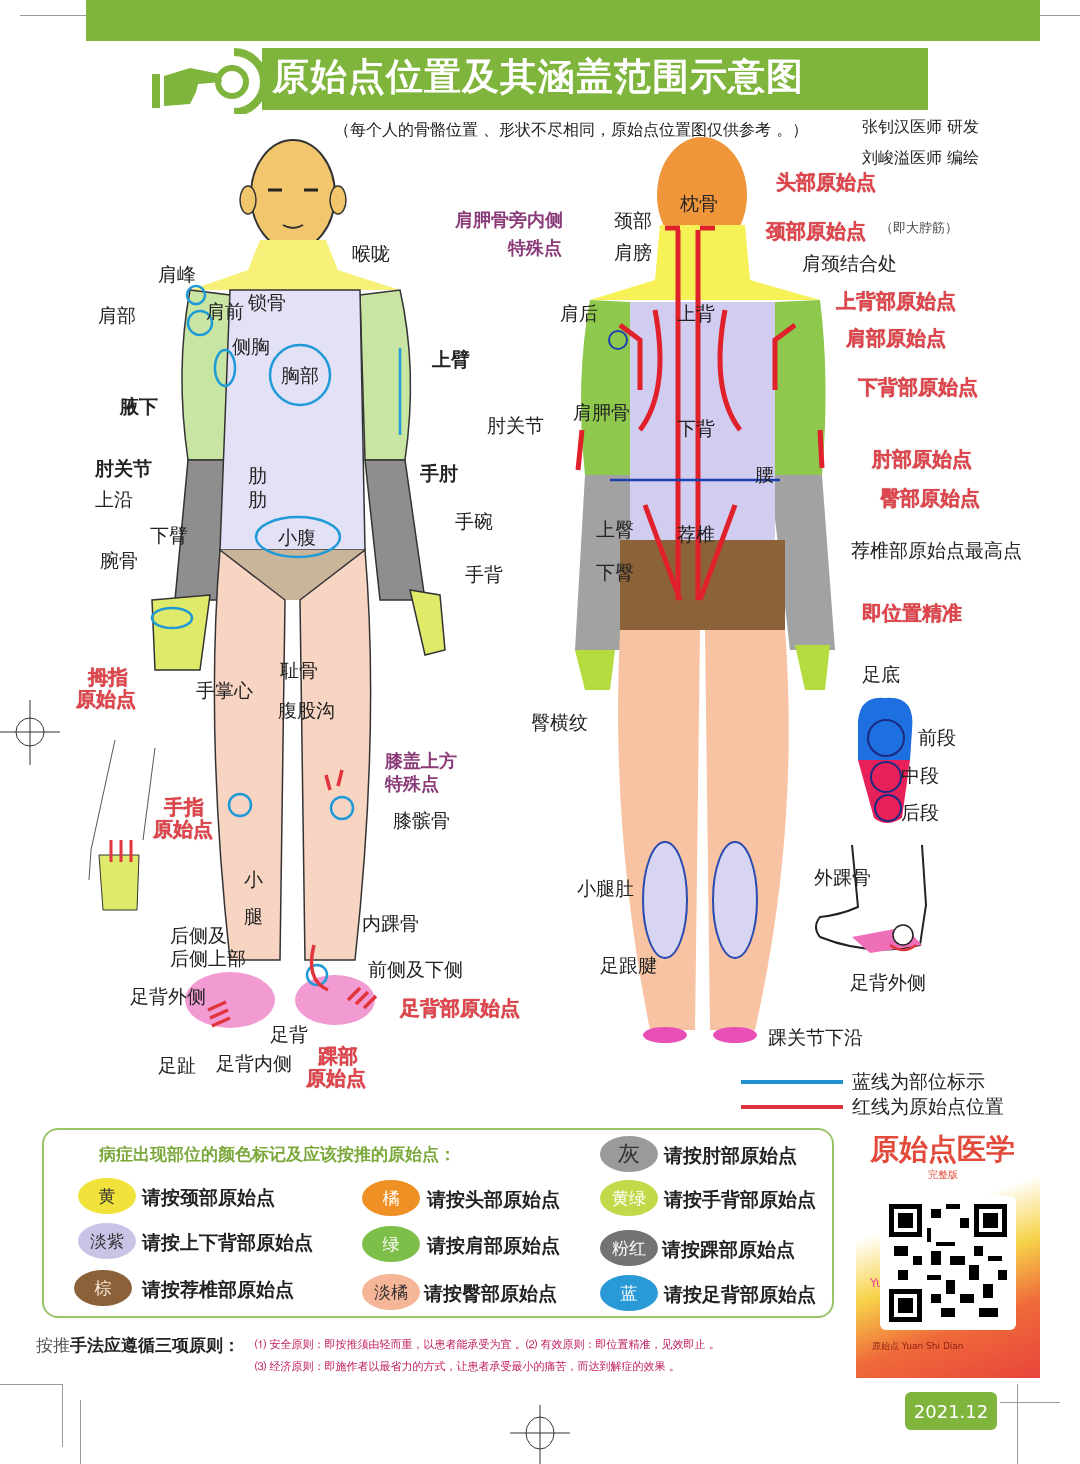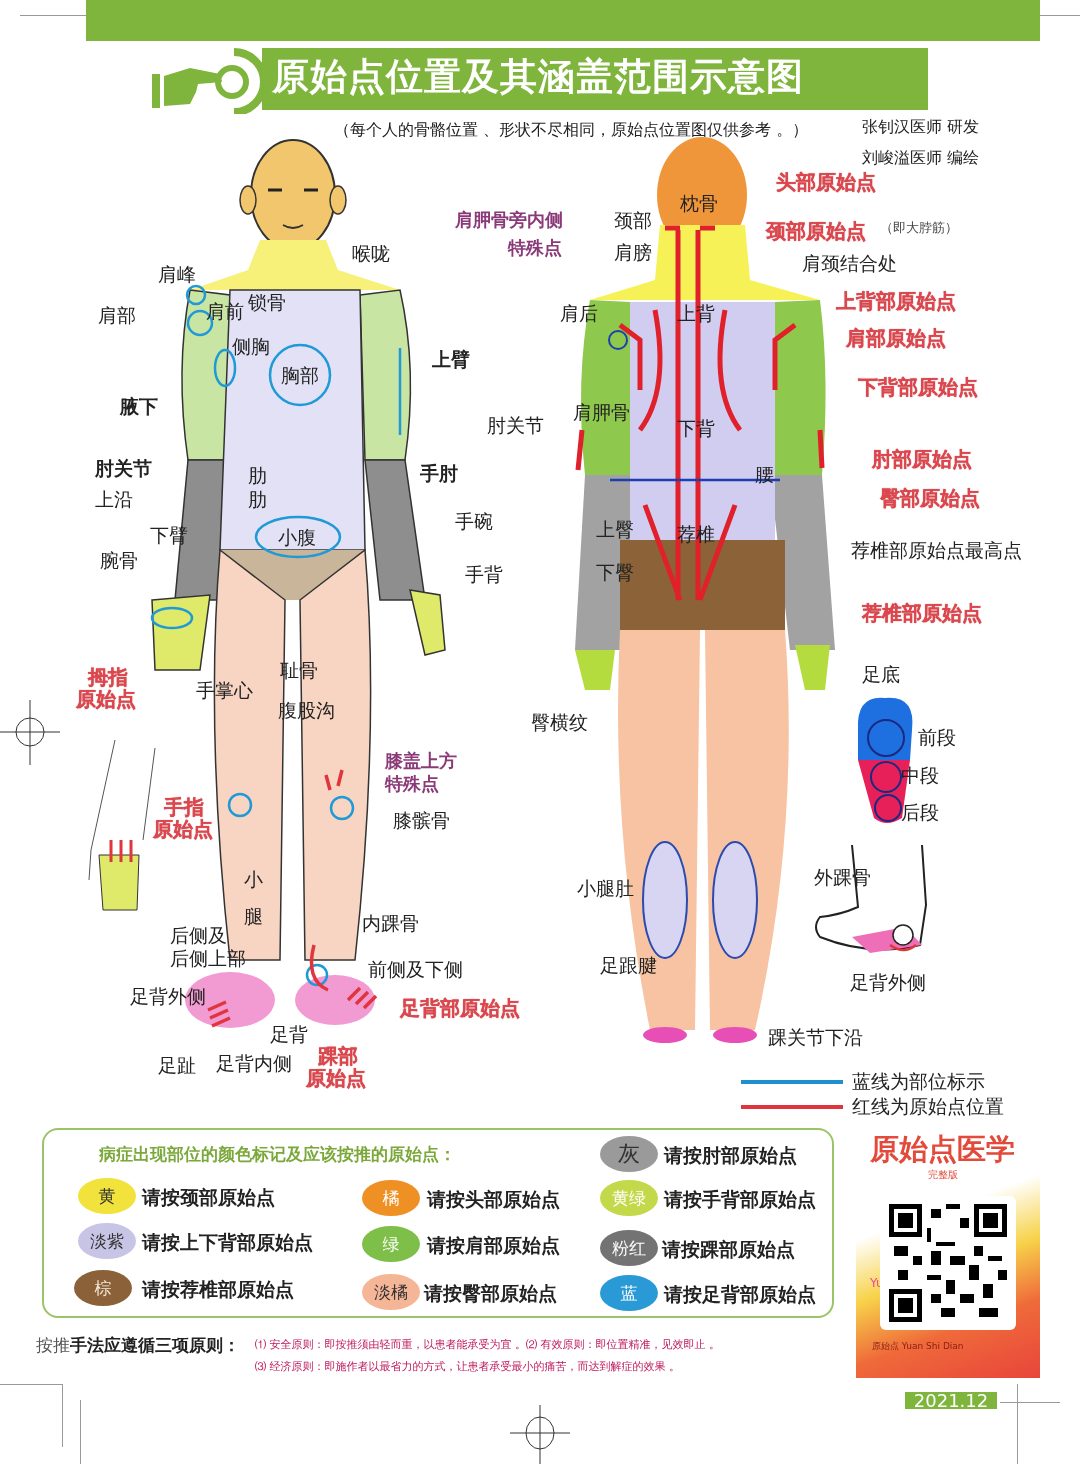--- a/index.html
+++ b/index.html
@@ -20,21 +20,21 @@
   .legend-head { left: 82px; top: 1143px; font-size: 17px; color: #7aa83a; font-weight: bold; white-space: nowrap; margin-left: 17px; }
   .chip { position: absolute; width: 58px; height: 36px; border-radius: 50%; display: flex; align-items: center; justify-content: center; font-size: 17px; color: #333; }
   .chip-text { position: absolute; font-size: 19px; font-weight: bold; color: #222; white-space: nowrap; }
   .principle { font-size: 11px; color: #be185d; white-space: nowrap; }
   .promo { left: 856px; top: 1130px; width: 184px; height: 248px; background: linear-gradient(160deg, #ffffff 0%, #ffffff 35%, #f7d34a 55%, #ef6a3a 75%, #e8453b 100%); }
   .promo-title { left: 870px; top: 1130px; font-size: 29px; font-weight: bold; color: #e24b3b; white-space: nowrap; }
   .promo-ed { left: 928px; top: 1168px; font-size: 10px; color: #e24b3b; }
   .promo-en { left: 870px; top: 1244px; font-size: 12px; color: #ec4899; white-space: nowrap; margin-top: 32px; }
   .qr { left: 880px; top: 1196px; width: 136px; height: 134px; background: #fff; border-radius: 6px; padding: 8px; }
   .promo-foot { left: 872px; top: 1340px; font-size: 9px; color: #8a1d12; white-space: nowrap; }
-  .date-badge { left: 905px; top: 1392px; width: 92px; height: 17px; background: #7fb53c; border-radius: 0; color: #fff; font-size: 18px; display: flex; align-items: center; justify-content: center; }
+  .date-badge { left: 905px; top: 1392px; width: 92px; height: 38px; background: #7fb53c; border-radius: 6px; color: #fff; font-size: 18px; display: flex; align-items: center; justify-content: center; }
   .legend-line-text { font-size: 19px; color: #222; white-space: nowrap; }
 </style>
 </head>
 <body>
 
 <div class="abs topbar"></div>
 <div class="abs crop-line" style="left:20px;top:15px;width:66px;height:1px;"></div>
 <div class="abs crop-line" style="left:1040px;top:15px;width:40px;height:1px;"></div>
 
 <svg class="abs" style="left:150px;top:44px" width="115" height="70">
@@ -197,21 +197,21 @@
 <div class="lbl" style="left:573px;top:402px">肩胛骨</div>
 <div class="lbl" style="left:487px;top:415px">肘关节</div>
 <div class="lbl" style="left:677px;top:418px">下背</div>
 <div class="lbl red" style="left:872px;top:448px">肘部原始点</div>
 <div class="lbl" style="left:755px;top:464px">腰</div>
 <div class="lbl red" style="left:880px;top:487px">臀部原始点</div>
 <div class="lbl" style="left:596px;top:519px">上臀</div>
 <div class="lbl" style="left:677px;top:524px">荐椎</div>
 <div class="lbl" style="left:851px;top:540px">荐椎部原始点最高点</div>
 <div class="lbl" style="left:596px;top:562px">下臀</div>
-<div class="lbl red" style="left:862px;top:602px">荐椎部原始点</div>
+<div class="lbl red" style="left:862px;top:602px">即位置精准</div>
 <div class="lbl" style="left:531px;top:712px">臀横纹</div>
 <div class="lbl" style="left:577px;top:878px">小腿肚</div>
 <div class="lbl" style="left:600px;top:955px">足跟腱</div>
 <div class="lbl" style="left:768px;top:1027px">踝关节下沿</div>
 
 <svg class="abs" style="left:850px;top:690px" width="70" height="140">
   <path d="M8 40 Q6 5 35 8 Q66 5 62 40 L60 70 L8 70 Z" fill="#1e6fe0"></path>
   <path d="M8 70 L60 70 L52 128 Q36 138 24 128 Z" fill="#e8205a"></path>
   <g fill="none" stroke="#1a2a80" stroke-width="2">
     <circle cx="36" cy="48" r="18"></circle>

